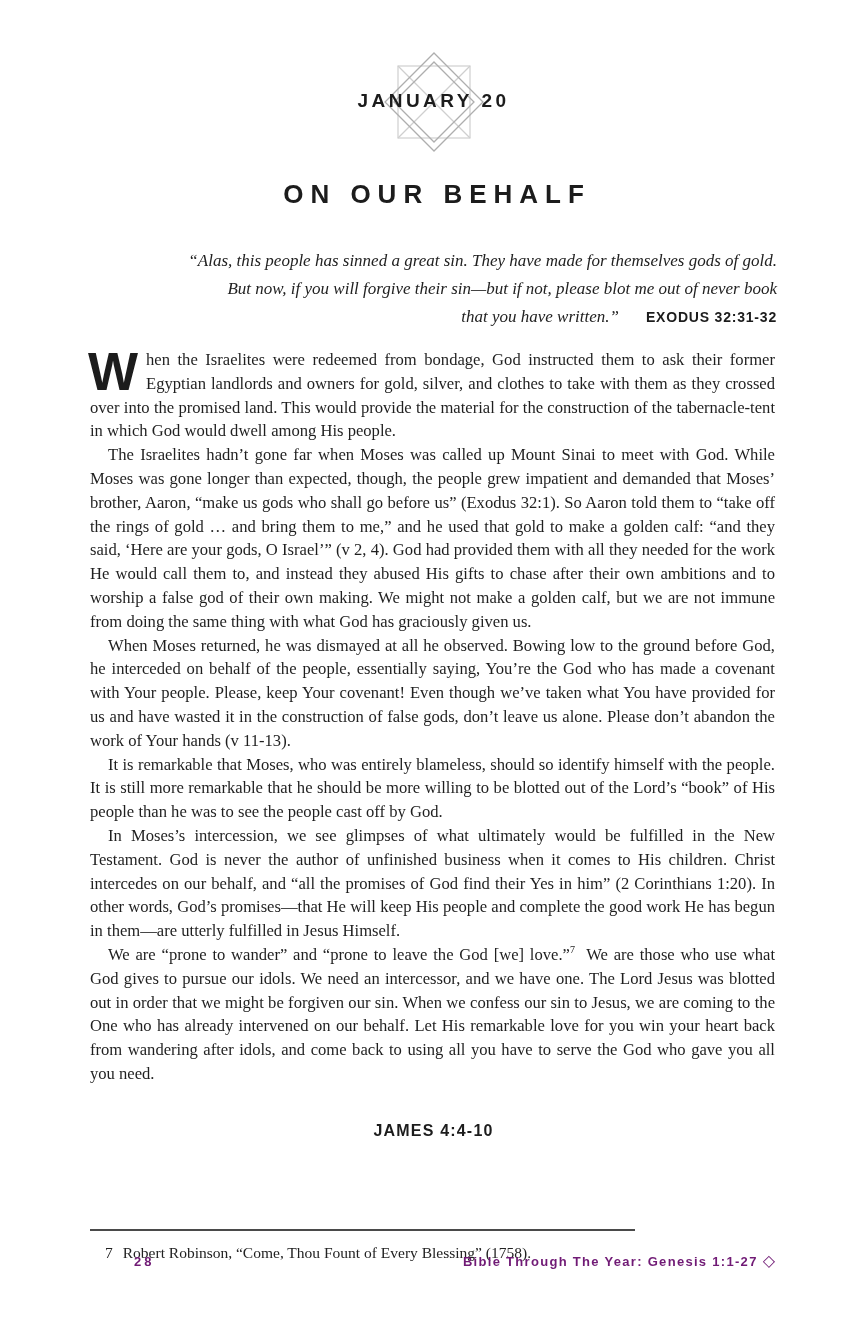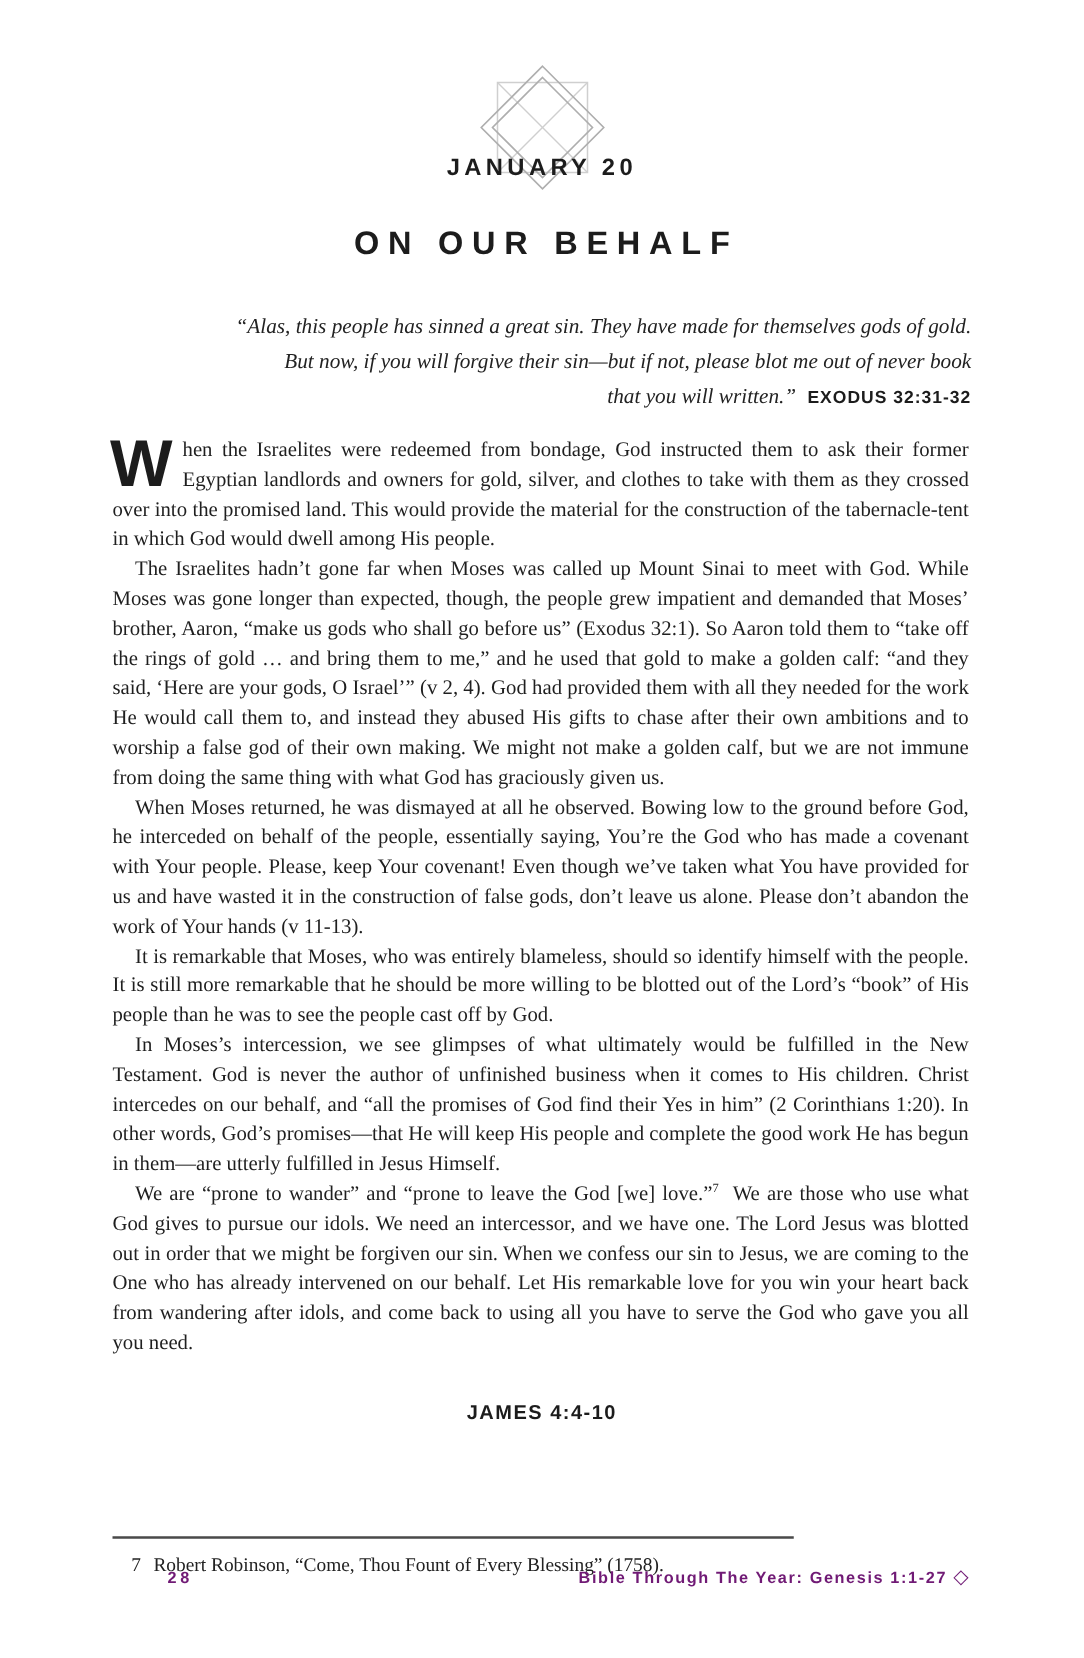--- a/index.html
+++ b/index.html
@@ -25,21 +25,20 @@
   .date-label {
     position: absolute;
     top: 50%; left: 50%;
     transform: translate(-50%, -54%);
     font-family: "Liberation Sans", sans-serif;
     font-weight: bold;
     font-size: 19px;
     letter-spacing: 3.5px;
     white-space: nowrap;
     color: #1c1c1c;
-    margin-top: 34px;
   }
   .title {
     margin: 27px 0 0;
     text-align: center;
     font-family: "Liberation Sans", sans-serif;
     font-weight: bold;
     font-size: 26px;
     letter-spacing: 7px;
     text-indent: 7px;
     color: #1c1c1c;
@@ -53,21 +52,21 @@
     font-size: 17px;
     line-height: 28px;
     color: #222;
   }
   .scripture-ref {
     font-style: normal;
     font-family: "Liberation Sans", sans-serif;
     font-weight: bold;
     font-size: 14px;
     letter-spacing: 0.8px;
-    margin-left: 9px;
+    margin-left: 27px;
     color: #1c1c1c;
   }
 
   
   .body-text {
     margin: 17px 92px 0 90px;
     text-align: justify;
     font-size: 16.6px;
     line-height: 23.8px;
   }
@@ -141,21 +140,21 @@
       </svg>
       <div class="date-label">JANUARY 20</div>
     </div>
     <h1 class="title">ON OUR BEHALF</h1>
   </header>
 
   <section class="epigraph">
     <div>“Alas, this people has sinned a great sin. They have made for themselves gods of gold.</div>
     <div>But now, if you will forgive their sin—but if not, please blot me out of never book</div>
     <div>
-      <span>that you will written.”</span><span class="scripture-ref">EXODUS 32:31-32</span>
+      <span>that you have written.”</span><span class="scripture-ref">EXODUS 32:31-32</span>
     </div>
   </section>
 
   <section class="body-text">
       <p><span class="dropcap">W</span><span>hen the Israelites were redeemed from bondage, God instructed them to ask their former Egyptian landlords and owners for gold, silver, and clothes to take with them as they crossed over into the promised land. This would provide the material for the construction of the tabernacle-tent in which God would dwell among His people.</span></p>
       <p class="indent"><span>The Israelites hadn’t gone far when Moses was called up Mount Sinai to meet with God. While Moses was gone longer than expected, though, the people grew impatient and demanded that Moses’ brother, Aaron, “make us gods who shall go before us” (Exodus 32:1). So Aaron told them to “take off the rings of gold … and bring them to me,” and he used that gold to make a golden calf: “and they said, ‘Here are your gods, O Israel’” (v 2, 4). God had provided them with all they needed for the work He would call them to, and instead they abused His gifts to chase after their own ambitions and to worship a false god of their own making. We might not make a golden calf, but we are not immune from doing the same thing with what God has graciously given us.</span></p>
       <p class="indent"><span>When Moses returned, he was dismayed at all he observed. Bowing low to the ground before God, he interceded on behalf of the people, essentially saying, </span><span class="italic">You’re the God who has made a covenant with Your people. Please, keep Your covenant! Even though we’ve taken what You have provided for us and have wasted it in the construction of false gods, don’t leave us alone. Please don’t abandon the work of Your hands</span><span> (v 11-13).</span></p>
       <p class="indent"><span>It is remarkable that Moses, who was entirely blameless, should so identify himself with the people. It is still more remarkable that he should be more willing to be blotted out of the Lord’s “book” of His people than he was to see the people cast off by God.</span></p>
       <p class="indent"><span>In Moses’s intercession, we see glimpses of what ultimately would be fulfilled in the New Testament. God is never the author of unfinished business when it comes to His children. Christ intercedes on our behalf, and “all the promises of God find their Yes in him” (2 Corinthians 1:20). In other words, God’s promises—that He will keep His people and complete the good work He has begun in them—are utterly fulfilled in Jesus Himself.</span></p>
       <p class="indent"><span>We are “prone to wander” and “prone to leave the God [we] love.”</span><sup class="fn-ref">7</sup><span>&nbsp; We are those who use what God gives to pursue our idols. We need an intercessor, and we have one. The Lord Jesus was blotted out in order that we might be forgiven our sin. When we confess our sin to Jesus, we are coming to the One who has already intervened on our behalf. Let His remarkable love for you win your heart back from wandering after idols, and come back to using all you have to serve the God who gave you all you need.</span></p>

